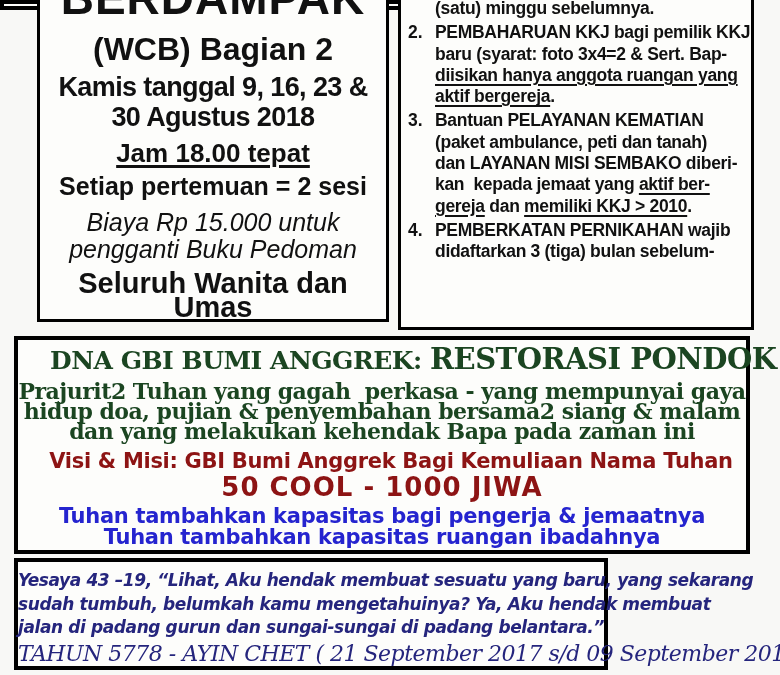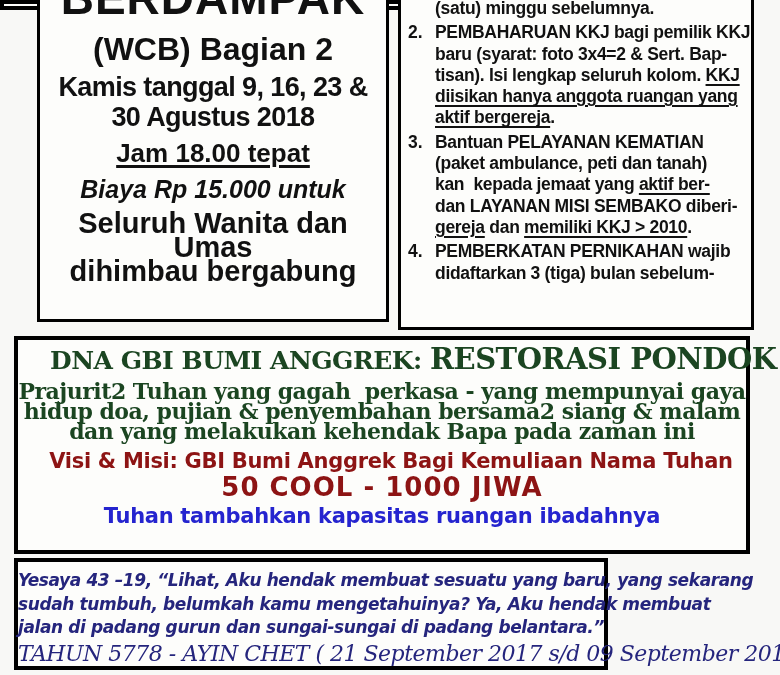--- a/index.html
+++ b/index.html
@@ -16,21 +16,21 @@
   .thickbox { border-width:4px; }
 
   
   #wcb-box { left:37px; top:-45px; width:352px; height:367px; text-align:center; color:var(--ink,#111); }
   .wcb-title   { margin-top:16px; font-size:46px; line-height:48px; font-weight:bold; letter-spacing:1px; }
   .wcb-part    { margin-top:10px; font-size:32px; line-height:34px; font-weight:bold; }
   .wcb-date    { margin-top:6px;  font-size:27px; line-height:30px; font-weight:bold; letter-spacing:-0.6px; }
   .wcb-time    { margin-top:7px;  font-size:26px; line-height:28px; font-weight:bold;
                  text-decoration:underline; text-decoration-thickness:3px; text-underline-offset:3px; }
   .wcb-session { margin-top:6px;  font-size:25px; line-height:27px; font-weight:bold; }
-  .wcb-cost    { margin-top:9px;  font-size:25px; line-height:27px; font-weight:bold; font-style:italic; }
+  .wcb-cost    { margin-top:9px;  font-size:25px; line-height:27px; font-weight:normal; font-style:italic; }
   .wcb-invite  { margin-top:8px;  font-size:29px; line-height:24px; font-weight:bold; }
 
   
   #rules-box { left:398px; top:-45px; width:356px; height:375px; padding:40px 4px 0 7px;
                color:var(--ink,#111); overflow:hidden; }
   .rule-item { display:flex; margin-top:3px; }
   .rule-item:first-child { margin-top:0; }
   .rule-num  { width:27px; flex:0 0 27px; font-size:17.5px; line-height:21.3px; font-weight:bold; }
   .rule-body { flex:1; }
   .rule-line { font-size:17.5px; line-height:21.3px; font-weight:bold; letter-spacing:-0.3px;
@@ -72,54 +72,54 @@
 <div id="page">
 
   <div class="box" id="wcb-box">
     <div class="wcb-title">BERDAMPAK</div>
     <div class="wcb-part">(WCB) Bagian 2</div>
     <div class="wcb-date">
       <div>Kamis tanggal 9, 16, 23 &amp;</div>
       <div>30 Agustus 2018</div>
     </div>
     <div class="wcb-time">Jam 18.00 tepat</div>
+    <div class="wcb-session">Setiap pertemuan = 2 sesi</div>
     <div class="wcb-cost">
       <div>Biaya Rp 15.000 untuk</div>
+      <div>pengganti Buku Pedoman</div>
     </div>
     <div class="wcb-invite">
       <div>Seluruh Wanita dan Umas</div>
-      <div>dihimbau bergabung</div>
     </div>
   </div>
 
   <div class="box" id="rules-box">
     <div>
         <div class="rule-item">
           <div class="rule-num"></div>
           <div class="rule-body">
             <div class="rule-line"><span>(satu) minggu sebelumnya.</span></div>
           </div>
         </div>
         <div class="rule-item">
           <div class="rule-num">2.</div>
           <div class="rule-body">
             <div class="rule-line"><span>PEMBAHARUAN KKJ bagi pemilik KKJ</span></div>
             <div class="rule-line"><span>baru (syarat: foto 3x4=2 &amp; Sert. Bap-</span></div>
-            <div class="rule-line"><span>tisan). Isi lengkap seluruh kolom. </span><span class="useg">KKJ</span></div>
             <div class="rule-line"><span class="useg">diisikan hanya anggota ruangan yang</span></div>
             <div class="rule-line"><span class="useg">aktif bergereja</span><span>.</span></div>
           </div>
         </div>
         <div class="rule-item">
           <div class="rule-num">3.</div>
           <div class="rule-body">
             <div class="rule-line"><span>Bantuan PELAYANAN KEMATIAN</span></div>
             <div class="rule-line"><span>(paket ambulance, peti dan tanah)</span></div>
+            <div class="rule-line"><span>dan LAYANAN MISI SEMBAKO diberi-</span></div>
             <div class="rule-line"><span>kan  kepada jemaat yang </span><span class="useg">aktif ber-</span></div>
-            <div class="rule-line"><span>dan LAYANAN MISI SEMBAKO diberi-</span></div>
             <div class="rule-line"><span class="useg">gereja</span><span> dan </span><span class="useg">memiliki KKJ &gt; 2010</span><span>.</span></div>
           </div>
         </div>
         <div class="rule-item">
           <div class="rule-num">4.</div>
           <div class="rule-body">
             <div class="rule-line"><span>PEMBERKATAN PERNIKAHAN wajib</span></div>
             <div class="rule-line"><span>didaftarkan 3 (tiga) bulan sebelum-</span></div>
           </div>
         </div>
@@ -129,20 +129,21 @@
   <div class="box thickbox" id="dna-box">
     <div class="dna-heading"><span class="hp">DNA GBI BUMI ANGGREK: </span><span class="hm">RESTORASI PONDOK DAUD</span></div>
     <div class="dna-body">
         <div class="bline">Prajurit2 Tuhan yang gagah  perkasa - yang mempunyai gaya</div>
         <div class="bline">hidup doa, pujian &amp; penyembahan bersama2 siang &amp; malam</div>
         <div class="bline">dan yang melakukan kehendak Bapa pada zaman ini</div>
       </div>
     <div class="dna-vision">Visi &amp; Misi: GBI Bumi Anggrek Bagi Kemuliaan Nama Tuhan</div>
     <div class="dna-goal">50 COOL - 1000 JIWA</div>
     <div class="dna-prayer">
+        <div class="pline">Tuhan tambahkan kapasitas bagi pengerja &amp; jemaatnya</div>
         <div class="pline">Tuhan tambahkan kapasitas ruangan ibadahnya</div>
       </div>
   </div>
 
   <div class="box thickbox" id="verse-box">
     <div class="verse-lines">
         <div class="verse-line">Yesaya 43 –19, “Lihat, Aku hendak membuat sesuatu yang baru, yang sekarang</div>
         <div class="verse-line">sudah tumbuh, belumkah kamu mengetahuinya? Ya, Aku hendak membuat</div>
         <div class="verse-line">jalan di padang gurun dan sungai-sungai di padang belantara.”</div>
       </div>

